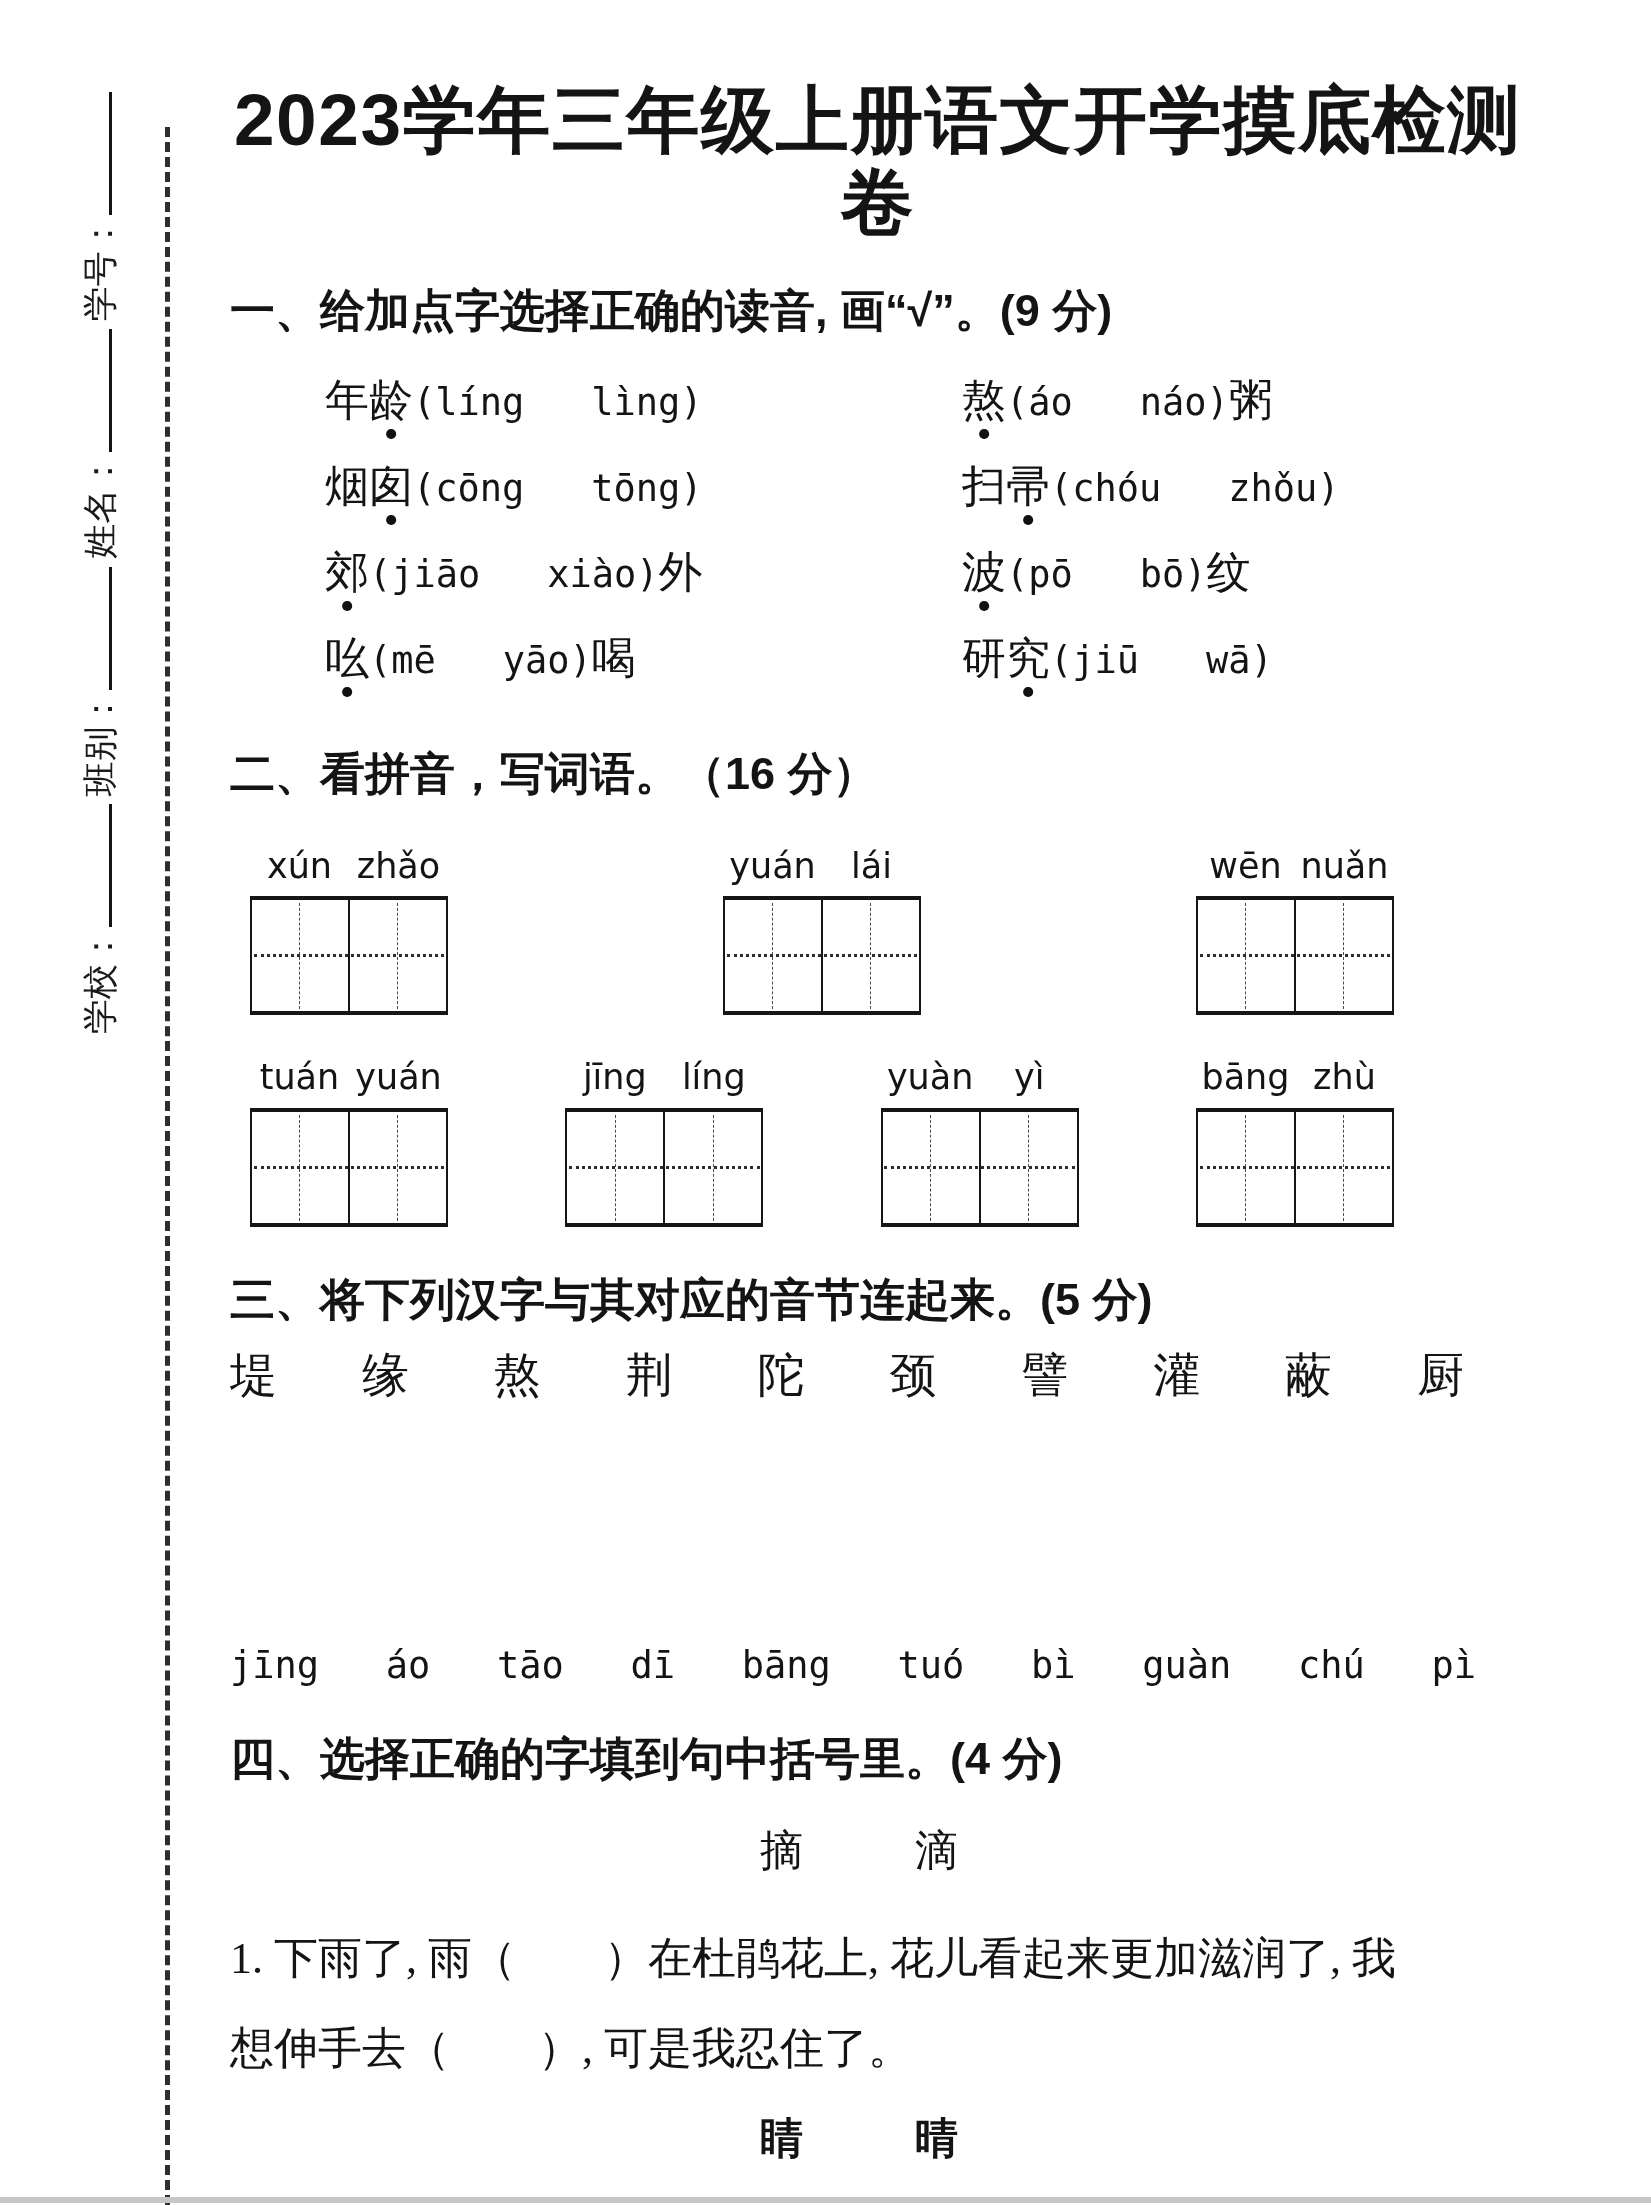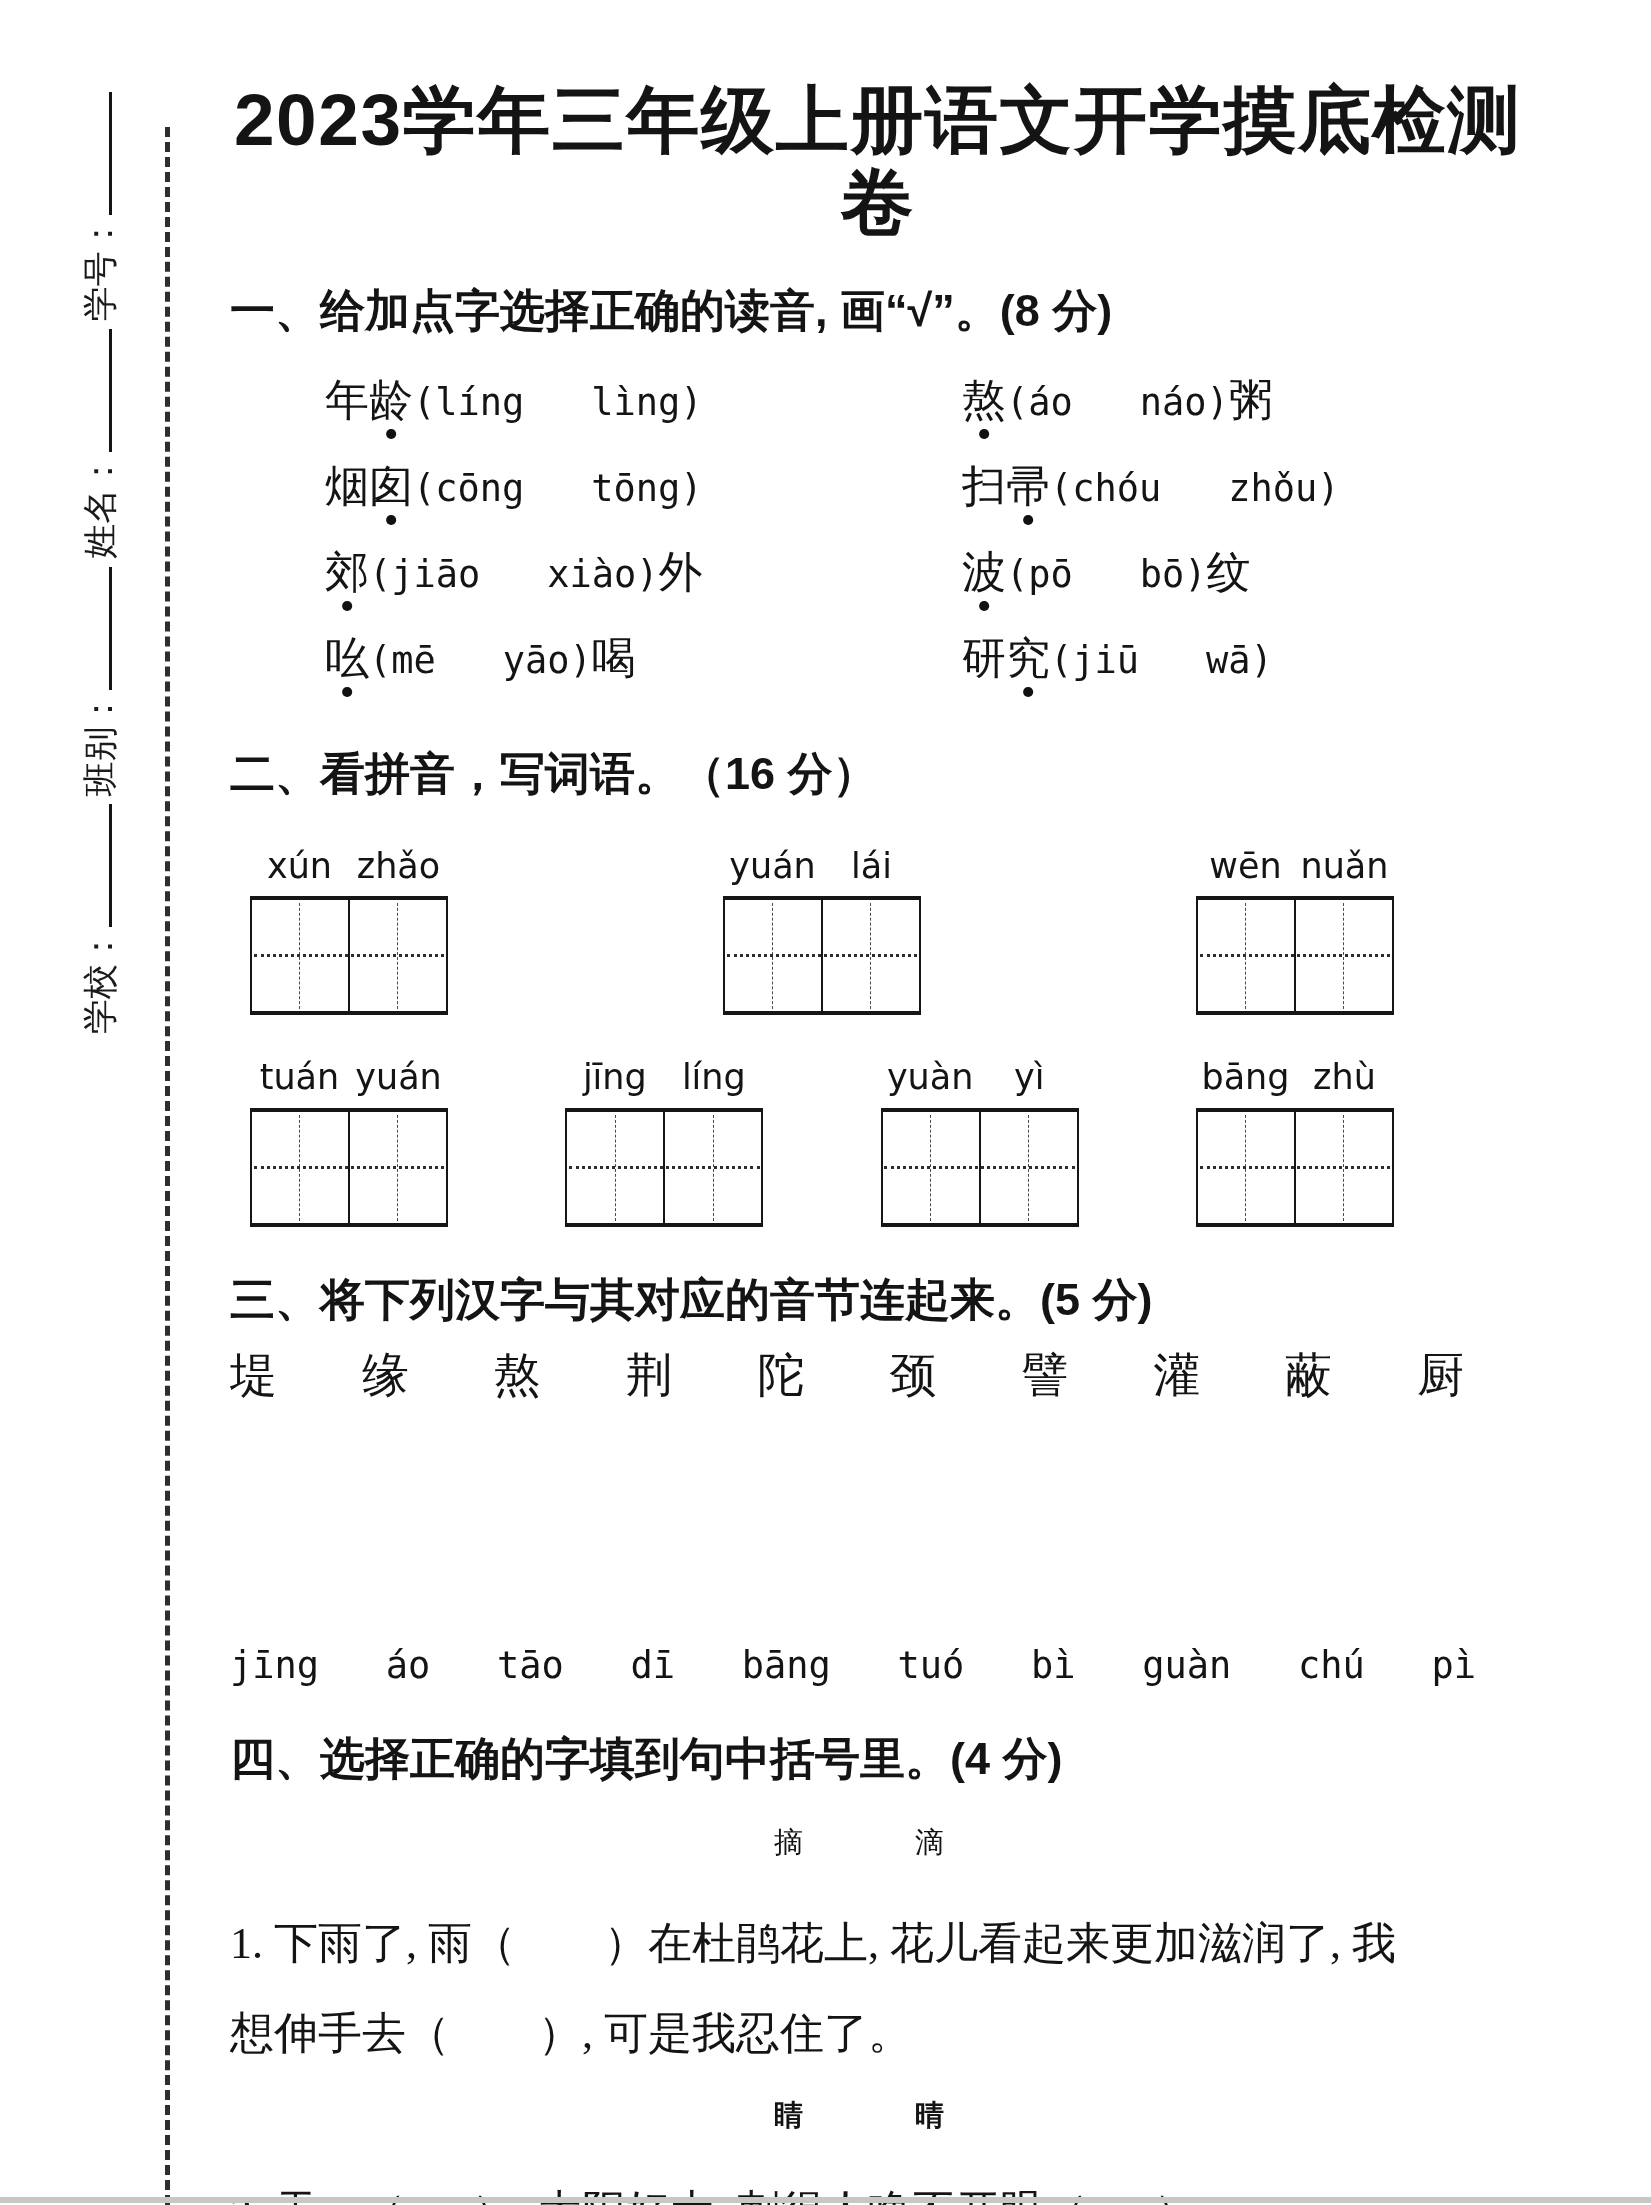--- a/index.html
+++ b/index.html
@@ -79,42 +79,42 @@
     display:flex;justify-content:space-between;width:1234px;
     margin-top:24px;font-size:47px;line-height:1.1;
   }
   .s3-syll{
     display:flex;justify-content:space-between;width:1246px;
     margin-top:242px;font-size:37px;line-height:1.2;
     font-family:"DejaVu Sans Mono","Liberation Mono",monospace;
   }
   
   .choices{
-    width:1258px;text-align:center;font-size:29px;line-height:1.1;margin-top:42px;
+    width:1258px;text-align:center;font-size:43px;line-height:1.1;margin-top:42px;
   }
   .choices .ch{margin:0 56px;}
   .choices2{margin-top:21px;font-weight:bold;}
   .sentence{margin:0;font-size:44px;line-height:90px;white-space:pre;}
   .sent-block{margin-top:40px;}
   .sent-block2{margin-top:35px;}
   
   .bottom-band{position:absolute;left:0;right:0;bottom:1.6px;height:6.5px;background:#c7c7c7;}
 </style>
 </head>
 <body>
 
 <div class="page">
   <div class="seal-line"></div>
 
   <div class="id-strip"><span class="lab">学校：</span><span class="blank"></span><span class="lab">班别：</span><span class="blank"></span><span class="lab">姓名：</span><span class="blank"></span><span class="lab">学号：</span><span class="blank"></span></div>
 
   <div class="content">
     <div class="title">2023学年三年级上册语文开学摸底检测卷</div>
 
-    <div class="heading h1">一、给加点字选择正确的读音, 画“√”。(8 分)</div>
+    <div class="heading h1">一、给加点字选择正确的读音, 画“√”。(9 分)</div>
     <div class="s1-items">
         <div class="s1-item"><span>年</span><span class="dotted">龄</span><span class="py">(líng   lìng)</span></div>
         <div class="s1-item"><span class="dotted">熬</span><span class="py">(áo   náo)</span><span>粥</span></div>
         <div class="s1-item"><span>烟</span><span class="dotted">囱</span><span class="py">(cōng   tōng)</span></div>
         <div class="s1-item"><span>扫</span><span class="dotted">帚</span><span class="py">(chóu   zhǒu)</span></div>
         <div class="s1-item"><span class="dotted">郊</span><span class="py">(jiāo   xiào)</span><span>外</span></div>
         <div class="s1-item"><span class="dotted">波</span><span class="py">(pō   bō)</span><span>纹</span></div>
         <div class="s1-item"><span class="dotted">吆</span><span class="py">(mē   yāo)</span><span>喝</span></div>
         <div class="s1-item"><span>研</span><span class="dotted">究</span><span class="py">(jiū   wā)</span></div>
       </div>

